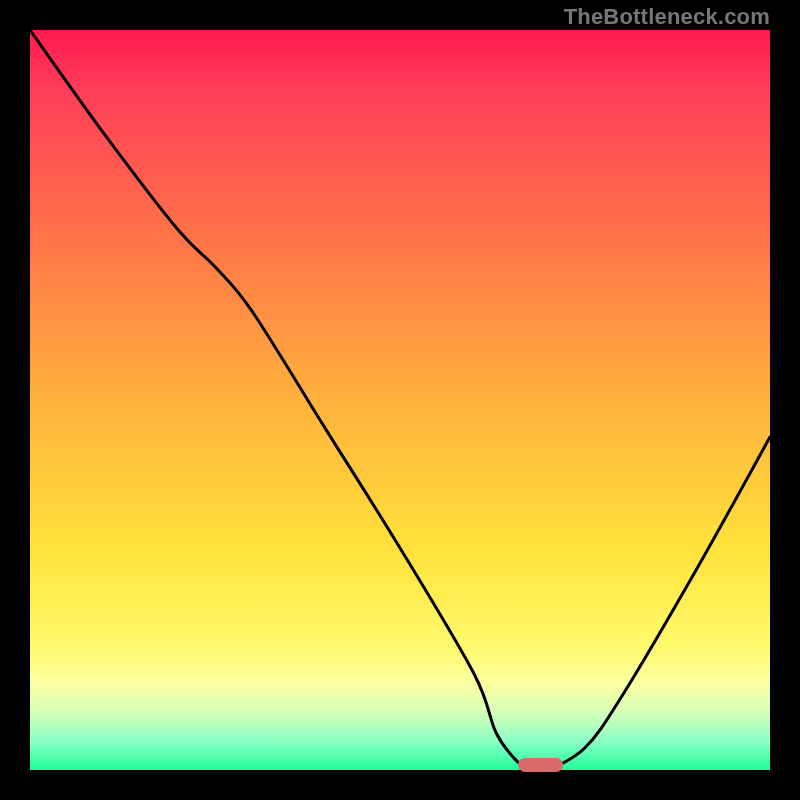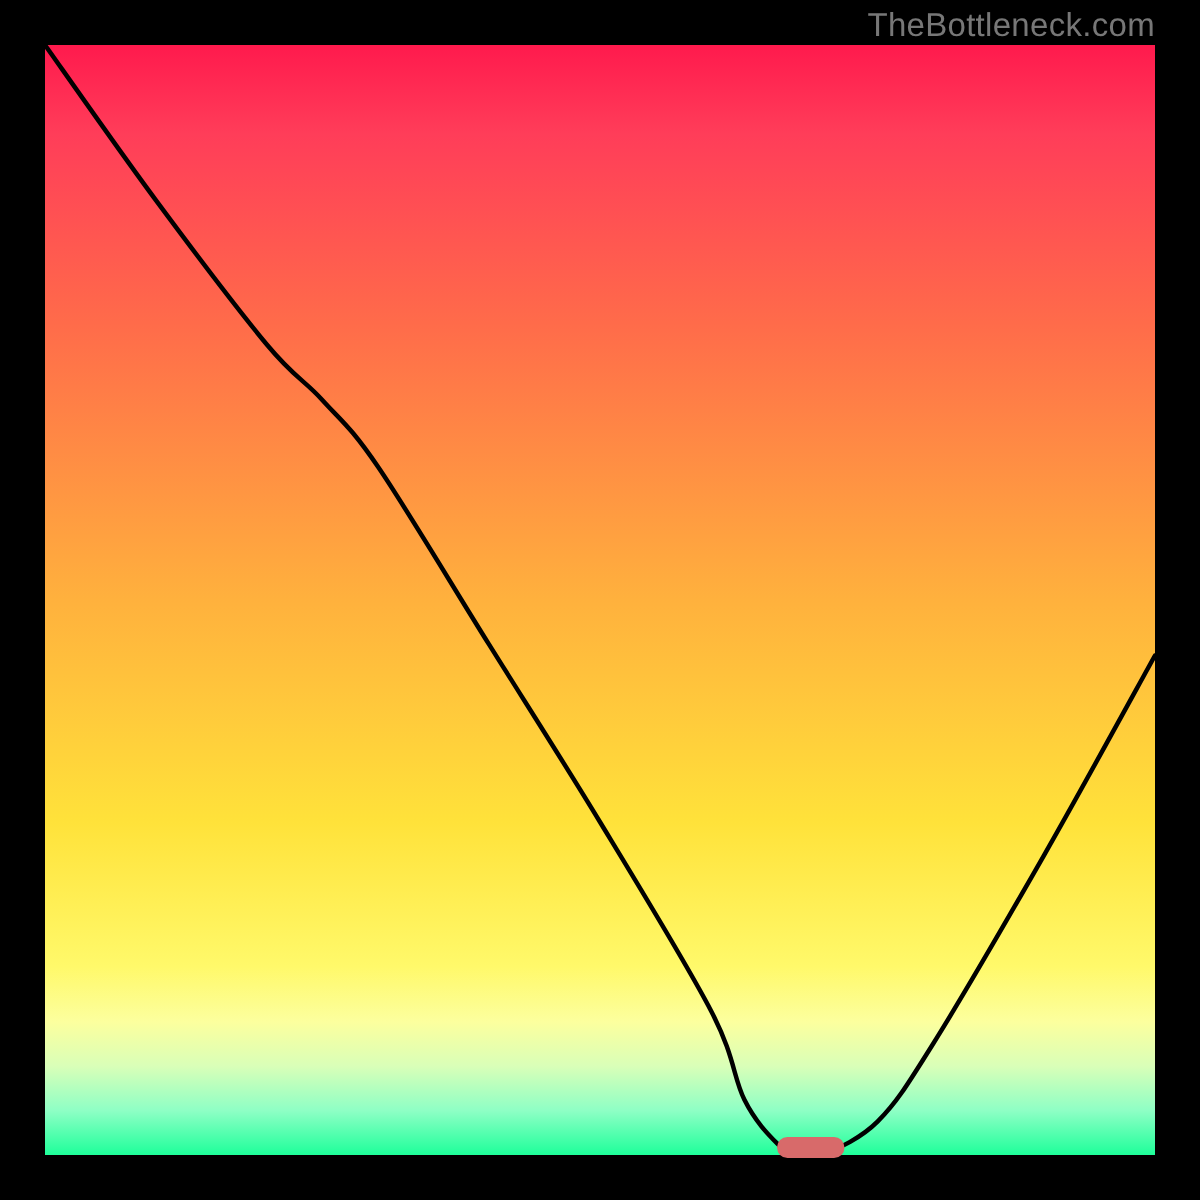--- a/index.html
+++ b/index.html
@@ -38,21 +38,21 @@
       #8effc5 96%,
       #1eff9a 100%
     );
   }
   .watermark {
     position: absolute;
     top: 4px;
     right: 30px;
     color: #777;
     font-size: 22px;
-    font-weight: 400;
+    font-weight: 700;
     letter-spacing: 0.2px;
     user-select: none;
   }
   svg.curve {
     position: absolute;
     left: 0; top: 0;
     width: 740px;
     height: 740px;
     overflow: visible;
   }

